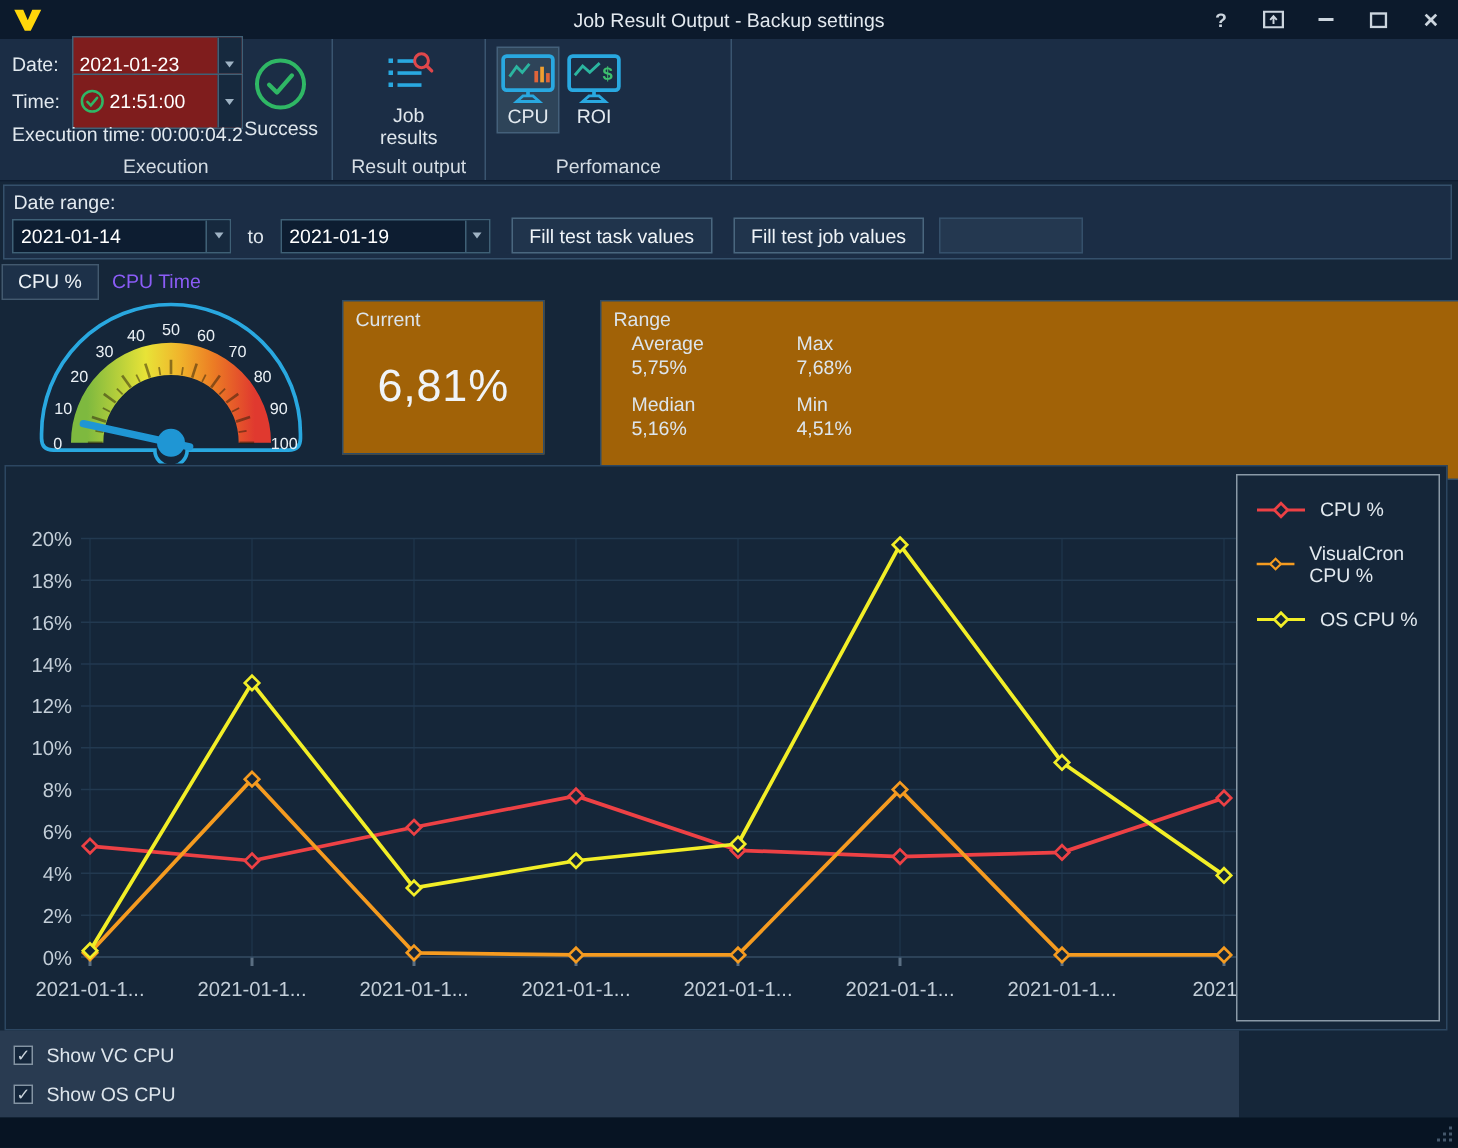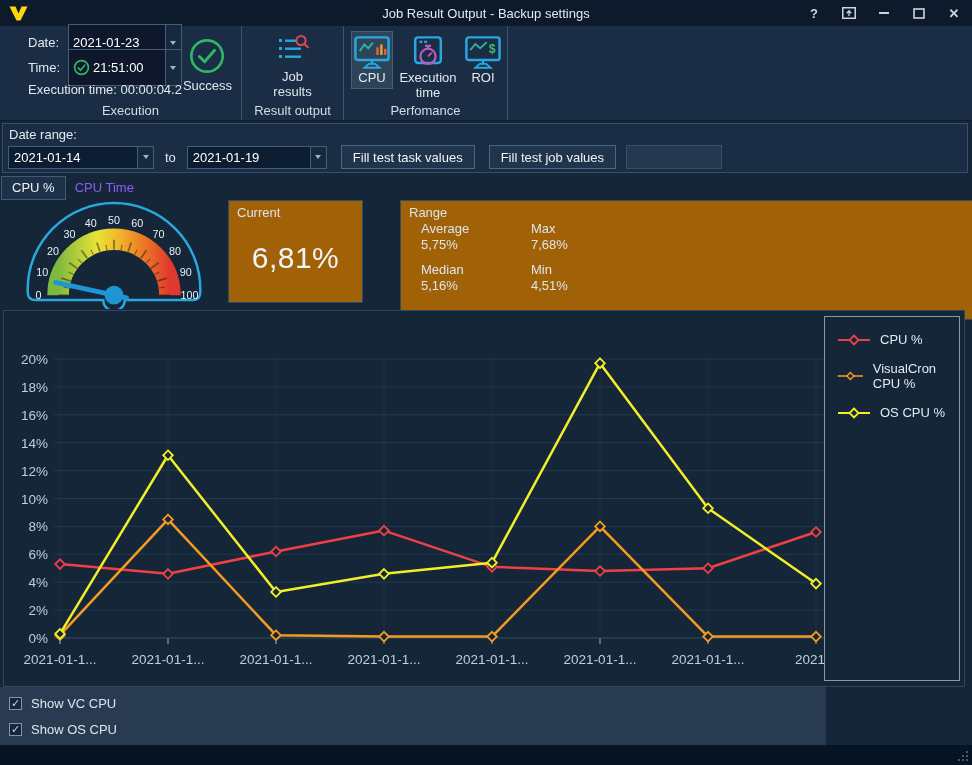--- a/index.html
+++ b/index.html
@@ -19,21 +19,21 @@
 
   
   .ribbon{position:absolute;left:0;top:26px;width:972px;height:95px;background:#1b2d45;
           border-bottom:1px solid #0e1d31;display:flex;}
   .rgroup{position:relative;border-right:1px solid #3a5570;padding:6px 8px 18px 8px;height:100%;}
   .rlabel{position:absolute;bottom:2px;left:0;right:0;text-align:center;font-size:13px;color:#d5dde4;}
   .exec-inner{display:flex;}
   .fields{width:158px;}
   .frow{display:flex;align-items:center;margin-bottom:4px;height:21px;}
   .flabel{width:40px;font-size:13px;color:#e2e9ef;}
-  .finput{flex:1;height:37px;background:#0f172a;border:1px solid #3f6076;display:flex;
+  .finput{flex:1;height:37px;background:#7f1d1d;border:1px solid #3f6076;display:flex;
           align-items:center;font-size:13px;color:#fff;padding-left:4px;}
   .finput .val{flex:1;}
   .ddbtn{width:16px;height:100%;border-left:1px solid #3f6076;background:#16293e;display:flex;
          align-items:center;justify-content:center;}
   .caret{width:0;height:0;border-left:3.5px solid transparent;border-right:3.5px solid transparent;
          border-top:4.5px solid #9fb3c4;}
   .exec-time{margin-top:2px;font-size:13px;color:#e2e9ef;white-space:nowrap;}
   .success-col{width:58px;display:flex;flex-direction:column;align-items:center;padding-top:5px;gap:3px;}
   .jobres-btn{display:flex;flex-direction:column;align-items:center;padding:2px 6px;}
   .rbtn{display:flex;flex-direction:column;align-items:center;padding:3px 3px 2px;font-size:13px;
@@ -115,21 +115,21 @@
         <svg width="12" height="11" viewBox="0 0 12 11">
           <rect x="1" y="1" width="10" height="9" fill="none" stroke="#ccd5de" stroke-width="1.6"></rect>
         </svg>
       </span>
       <span class="wbtn">✕</span>
     </div>
   </div>
 
   <div class="ribbon">
 
-    <div class="rgroup" style="width:222px;margin-left:20px;">
+    <div class="rgroup" style="width:222px;">
       <div class="exec-inner">
         <div class="fields">
           <div class="frow">
             <span class="flabel">Date:</span>
             <div class="finput">
               <span class="val">2021-01-23</span>
               <span class="ddbtn">
                   <span class="caret"></span>
                 </span>
             </div>
@@ -183,32 +183,20 @@
           <svg width="38" height="36" viewBox="0 0 40 38">
             <rect x="2.5" y="2.5" width="35" height="24" rx="2.5" fill="none" stroke="#29a8e0" stroke-width="2.6"></rect>
             <polyline points="7,17 12,10 16,14 21,8" fill="none" stroke="#2bb5a0" stroke-width="2"></polyline>
             <rect x="24.5" y="13" width="2.6" height="8" fill="#e0653a"></rect>
             <rect x="28.6" y="10" width="2.6" height="11" fill="#f0a030"></rect>
             <rect x="32.7" y="14.5" width="2.6" height="6.5" fill="#e0653a"></rect>
             <line x1="20" y1="27" x2="20" y2="31" stroke="#29a8e0" stroke-width="2.6"></line>
             <path d="M12,34.5 L16.5,30.5 L23.5,30.5 L28,34.5 Z" fill="none" stroke="#29a8e0" stroke-width="2"></path>
           </svg>
           <span>CPU</span>
-        </div>
-        <div class="rbtn" style="width:62px;">
-          <svg width="34" height="36" viewBox="0 0 34 38">
-            <rect x="3.5" y="2.5" width="27" height="27" rx="3" fill="none" stroke="#29a8e0" stroke-width="2.6"></rect>
-            <rect x="8" y="6" width="3" height="2.4" fill="#29a8e0"></rect>
-            <rect x="13" y="6" width="3" height="2.4" fill="#29a8e0"></rect>
-            <circle cx="17" cy="22.5" r="8" fill="none" stroke="#b55ab8" stroke-width="2.4"></circle>
-            <line x1="17" y1="11" x2="17" y2="14.2" stroke="#b55ab8" stroke-width="2.6"></line>
-            <line x1="13.8" y1="11.4" x2="20.2" y2="11.4" stroke="#b55ab8" stroke-width="2.4"></line>
-            <line x1="17" y1="22.5" x2="21" y2="18.7" stroke="#b55ab8" stroke-width="2"></line>
-          </svg>
-          <span>Execution time</span>
         </div>
         <div class="rbtn" style="width:38px;">
           <svg width="38" height="36" viewBox="0 0 40 38">
             <rect x="2.5" y="2.5" width="35" height="24" rx="2.5" fill="none" stroke="#29a8e0" stroke-width="2.6"></rect>
             <polyline points="6.5,16 12,9.5 17,14 24,7.5" fill="none" stroke="#2bb5a0" stroke-width="2"></polyline>
             <text x="26" y="19" font-size="13" font-weight="bold" fill="#3dbf6e">$</text>
             <line x1="20" y1="27" x2="20" y2="31" stroke="#29a8e0" stroke-width="2.6"></line>
             <path d="M12,34.5 L16.5,30.5 L23.5,30.5 L28,34.5 Z" fill="none" stroke="#29a8e0" stroke-width="2"></path>
           </svg>
           <span>ROI</span>

